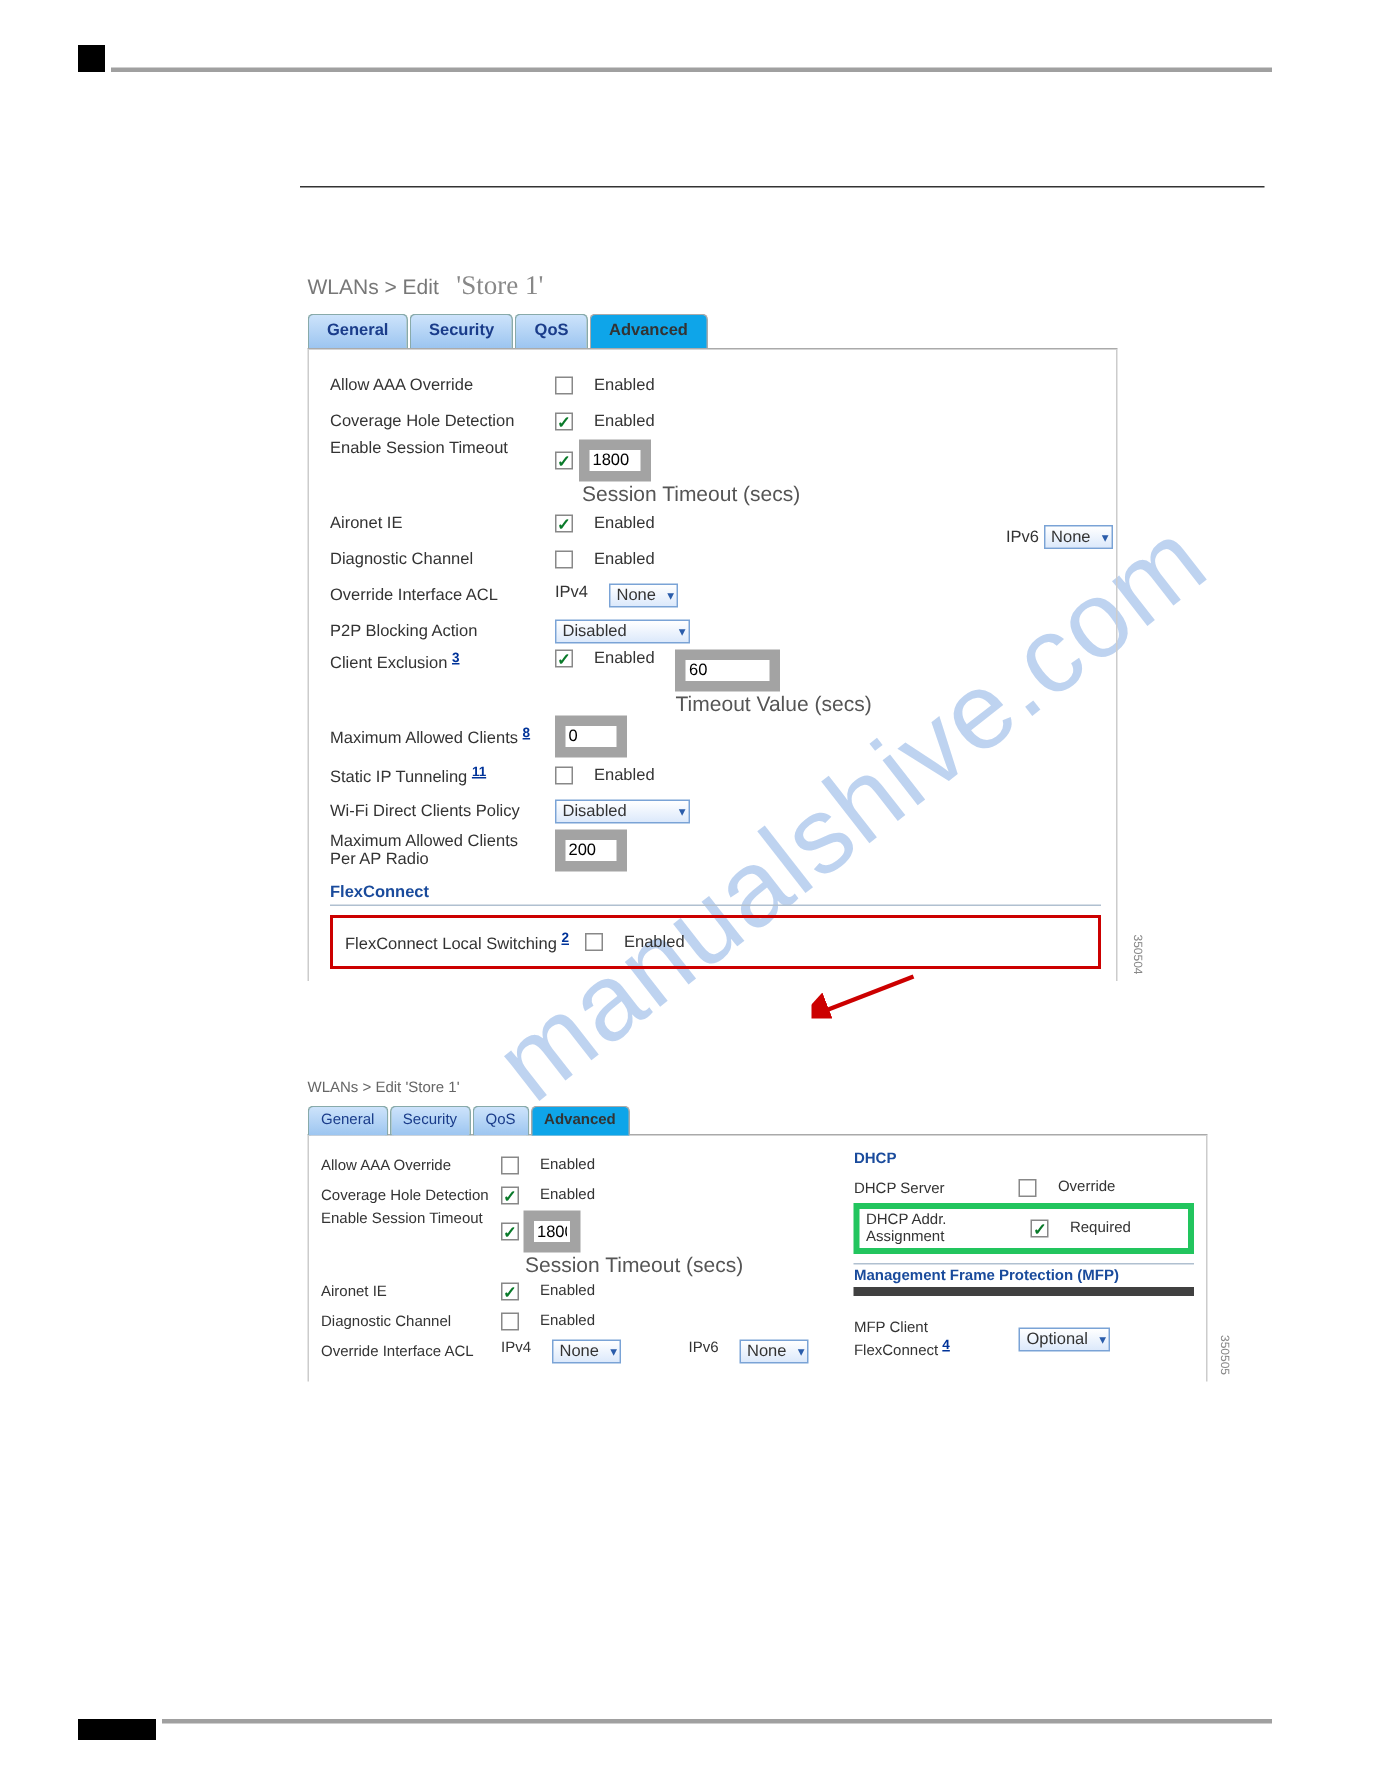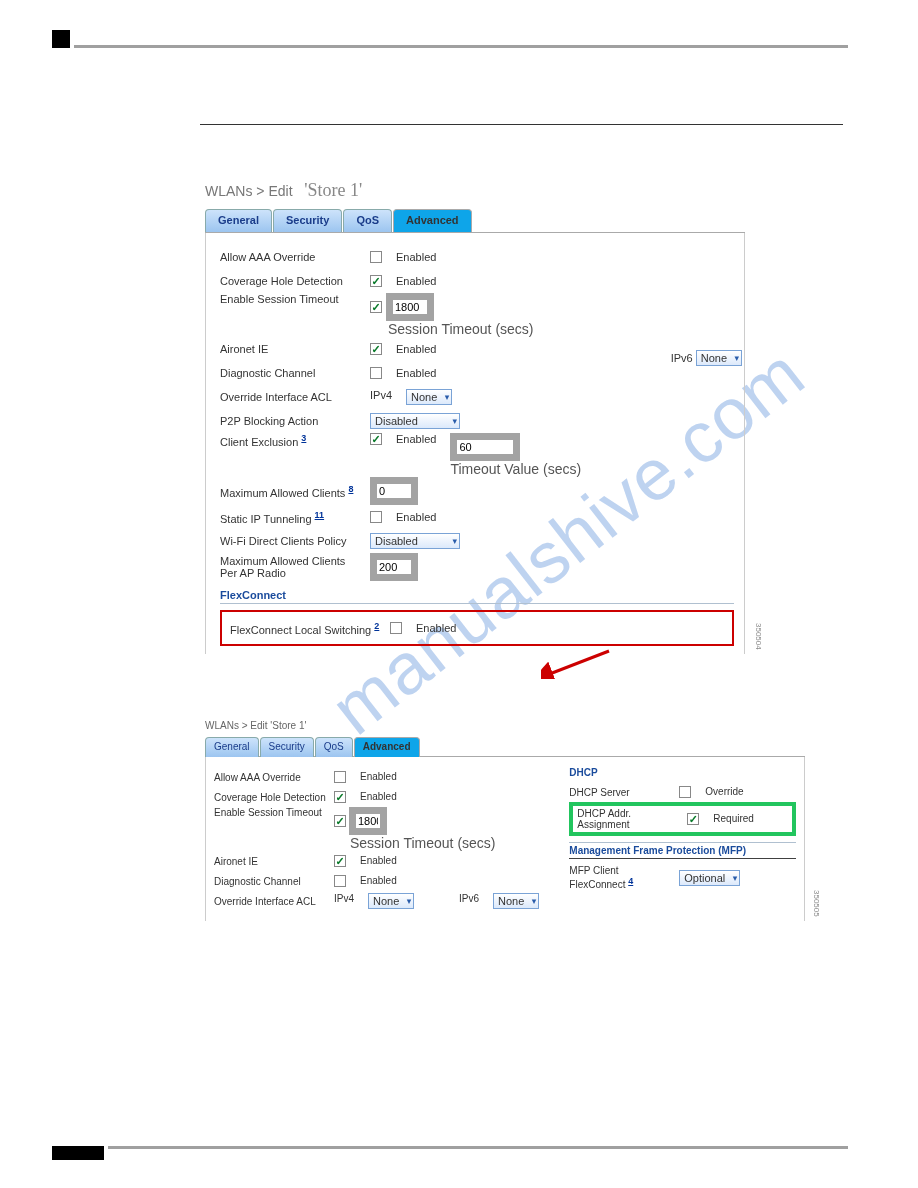--- a/index.html
+++ b/index.html
@@ -242,24 +242,24 @@
   .fig2 .row .lbl { width: 120px; }
   .fig2 .right-col .row .lbl { width: 110px; }
   .section-hdr {
     color: #1a4b9c;
     font-weight: bold;
     font-size: 10px;
     margin-bottom: 4px;
   }
   .section-hdr.mfp {
     border-top: 1px solid #b0c0d0;
-    border-bottom: 1px solid #404040;
+    border-bottom: 6px solid #404040;
     padding: 2px 0;
     margin-top: 6px;
-    margin-bottom: 6px;
+    margin-bottom: 16px;
   }
   .redbox2 {
     border: 4px solid #22c55e;
     padding: 2px 4px;
   }
 
   
   .watermark {
     position: absolute;
     top: 500px;

